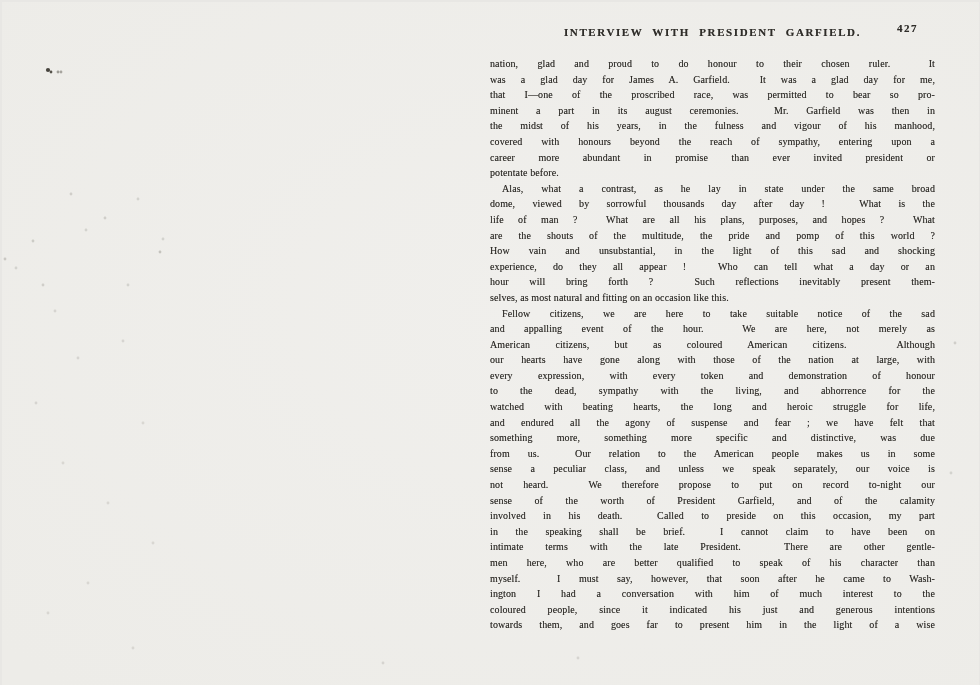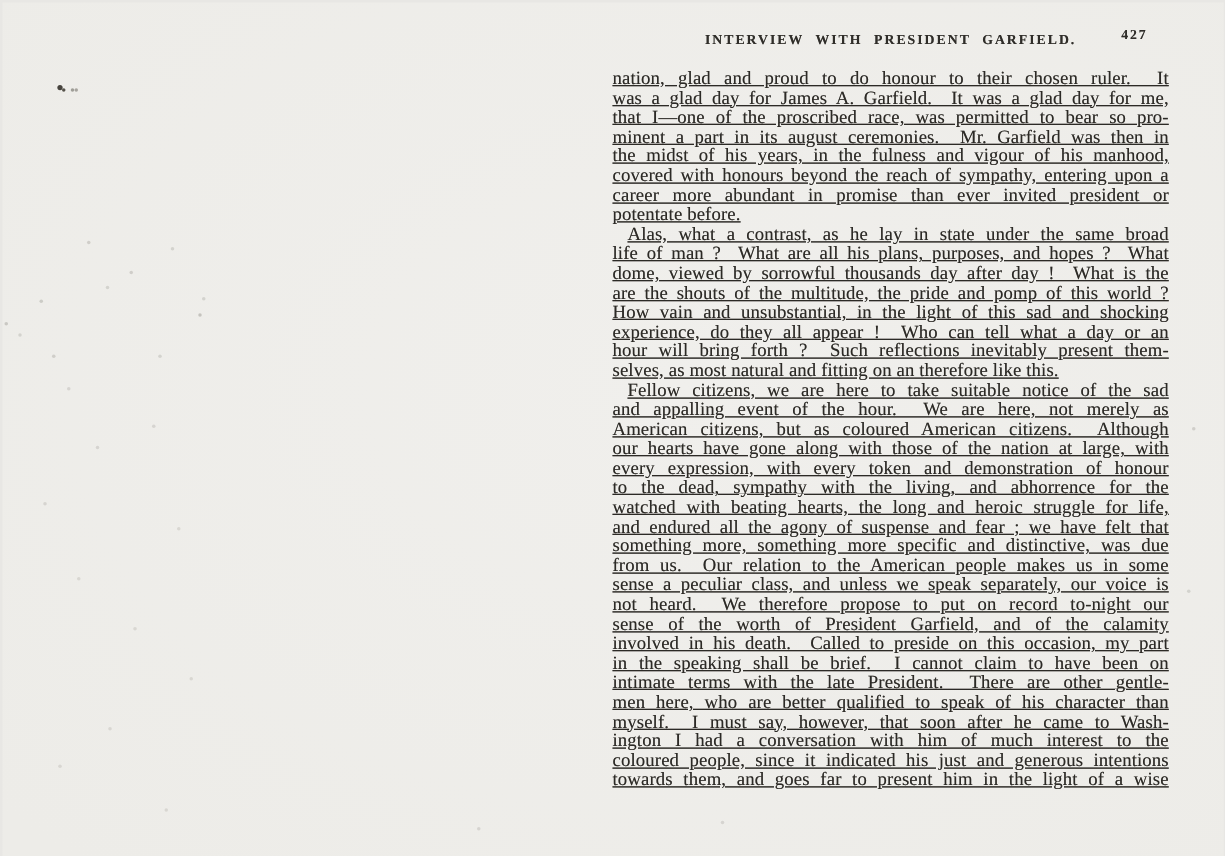--- a/index.html
+++ b/index.html
@@ -43,26 +43,25 @@
     letter-spacing: 1.5px;
     color: #2f2d29;
     text-shadow: 0 0 0.5px rgba(47,45,41,0.5);
   }
 
   .text-block {
     position: absolute;
     left: 486px;
     top: 52px;
     width: 449px;
-    font-size: 15px;
+    font-size: 10px;
     line-height: 15.6px;
     letter-spacing: 0.1px;
     color: var(--ink);
     text-shadow: 0 0 0.5px rgba(44,42,38,0.5);
-    text-decoration: underline;
   }
 
   .line {
     height: 15.6px;
     text-align: justify;
     text-align-last: justify;
     white-space: nowrap;
   }
   .line.para-end {
     text-align-last: left;
@@ -123,27 +122,27 @@
   <div class="text-block">
       <div class="line">nation, glad and proud to do honour to their chosen ruler.&nbsp; It</div>
       <div class="line">was a glad day for James A. Garfield.&nbsp; It was a glad day for me,</div>
       <div class="line">that I—one of the proscribed race, was permitted to bear so pro-</div>
       <div class="line">minent a part in its august ceremonies.&nbsp; Mr. Garfield was then in</div>
       <div class="line">the midst of his years, in the fulness and vigour of his manhood,</div>
       <div class="line">covered with honours beyond the reach of sympathy, entering upon a</div>
       <div class="line">career more abundant in promise than ever invited president or</div>
       <div class="line para-end">potentate before.</div>
       <div class="line indent">Alas, what a contrast, as he lay in state under the same broad</div>
+      <div class="line">dome, viewed by sorrowful thousands day after day !&nbsp; What is the</div>
       <div class="line">life of man ?&nbsp; What are all his plans, purposes, and hopes ?&nbsp; What</div>
-      <div class="line">dome, viewed by sorrowful thousands day after day !&nbsp; What is the</div>
       <div class="line">are the shouts of the multitude, the pride and pomp of this world ?</div>
       <div class="line">How vain and unsubstantial, in the light of this sad and shocking</div>
       <div class="line">experience, do they all appear !&nbsp; Who can tell what a day or an</div>
       <div class="line">hour will bring forth ?&nbsp; Such reflections inevitably present them-</div>
-      <div class="line para-end">selves, as most natural and fitting on an therefore like this.</div>
+      <div class="line para-end">selves, as most natural and fitting on an occasion like this.</div>
       <div class="line indent">Fellow citizens, we are here to take suitable notice of the sad</div>
       <div class="line">and appalling event of the hour.&nbsp; We are here, not merely as</div>
       <div class="line">American citizens, but as coloured American citizens.&nbsp; Although</div>
       <div class="line">our hearts have gone along with those of the nation at large, with</div>
       <div class="line">every expression, with every token and demonstration of honour</div>
       <div class="line">to the dead, sympathy with the living, and abhorrence for the</div>
       <div class="line">watched with beating hearts, the long and heroic struggle for life,</div>
       <div class="line">and endured all the agony of suspense and fear ; we have felt that</div>
       <div class="line">something more, something more specific and distinctive, was due</div>
       <div class="line">from us.&nbsp; Our relation to the American people makes us in some</div>

